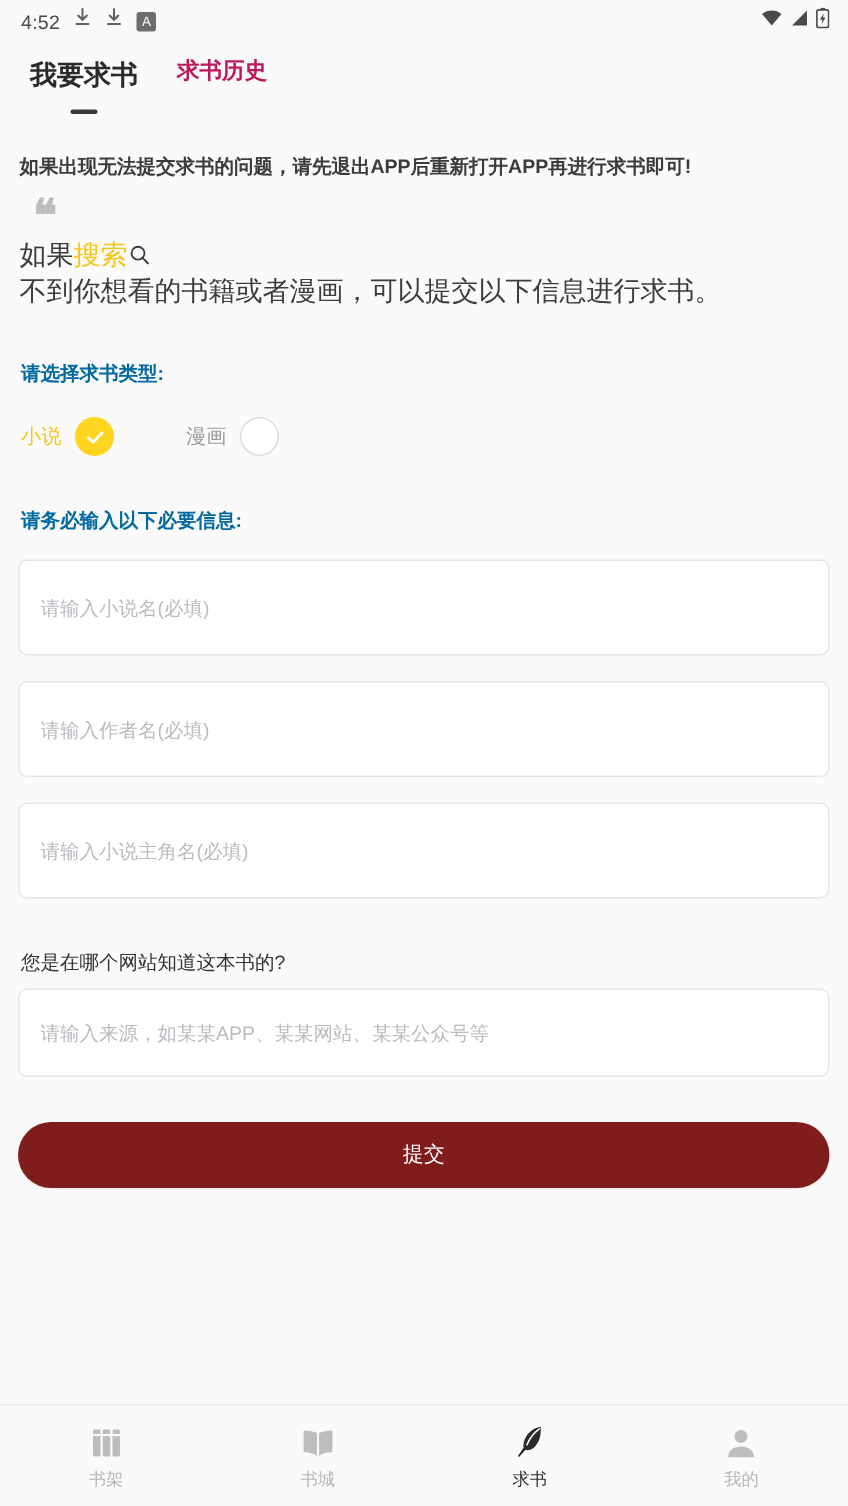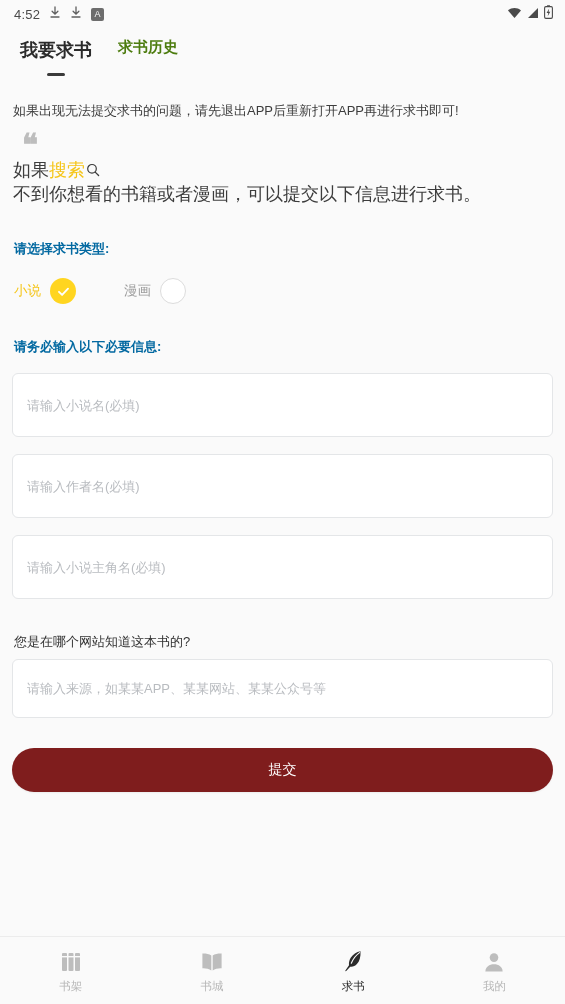--- a/index.html
+++ b/index.html
@@ -37,35 +37,36 @@
 
   
   .tabs {
     flex: 0 0 52px; height: 52px;
     display: flex; align-items: flex-start;
     padding: 10px 0 0 20px;
     background: #fafafa;
     font-weight: bold;
   }
   .tab { position: relative; margin-right: 26px; padding-bottom: 10px; cursor: pointer; }
-  .tab-label { color: #4d7c0f; font-size: 15px; }
+  .tab-label { color: #be185d; font-size: 15px; }
   .tab.active .tab-label { font-size: 18px; color: #2b2b2b; }
   .tab .underline {
     position: absolute; left: 50%; transform: translateX(-50%);
     bottom: -4px; width: 18px; height: 3px; border-radius: 2px;
     background: #3a3a3a; display: none;
   }
   .tab.active .underline { display: block; }
 
   
   .content { flex: 1 1 auto; padding: 22px 12px 0 12px; position: relative; }
 
   .notice {
     font-size: 13px; color: #3c3c3c; line-height: 1.4;
     padding: 0 1px 0 1px;
+    font-weight: bold;
   }
 
   .quote-mark {
     margin: 16px 0 2px 10px;
     color: #bdbdbd;
     font-size: 30px;
     font-family: "DejaVu Serif", serif;
     line-height: 18px;
     height: 20px;
     letter-spacing: -1px;

